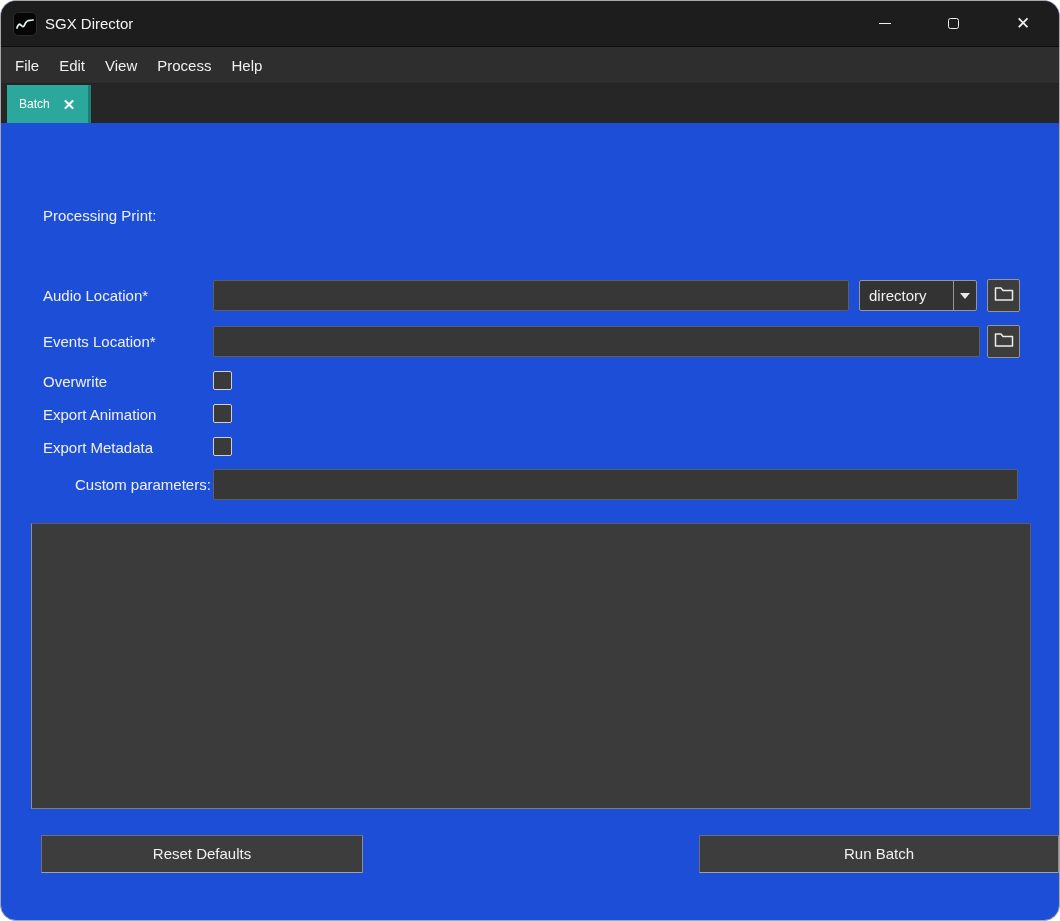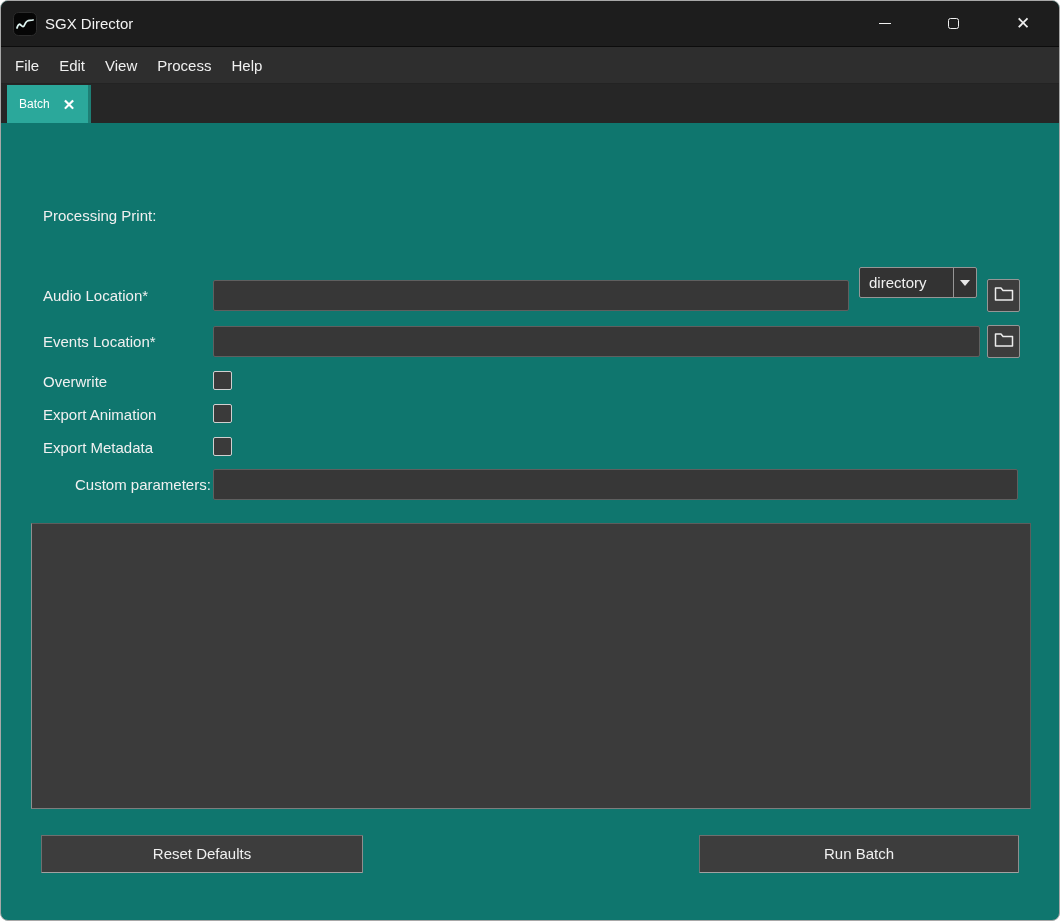--- a/index.html
+++ b/index.html
@@ -1,19 +1,19 @@
 <!DOCTYPE html>
 <html><head>
 <meta charset="utf-8">
 <style>
   * { box-sizing: border-box; margin: 0; padding: 0; }
   html, body { background: #ffffff; font-family: "Liberation Sans", sans-serif; }
   .window {
     position: relative; width: 1060px; height: 921px;
-    background: #0f766e; border: 1px solid #a8a8a8; border-radius: 8px;
+    background: #1d4ed8; border: 1px solid #a8a8a8; border-radius: 16px;
     overflow: hidden; color: #f0f0f0;
   }
   
   .titlebar {
     position: absolute; top: 0; left: 0; right: 0; height: 46px;
     background: #1d1d1d; border-bottom: 1px solid #0c0c0c;
   }
   .app-icon { position: absolute; left: 12px; top: 11px; width: 24px; height: 24px; }
   .win-title {
     position: absolute; left: 44px; top: 0; height: 46px; line-height: 46px;
@@ -79,21 +79,21 @@
   .text-input {
     position: absolute; background: #373737; border: 1px solid #5f5f5f; border-radius: 2px;
     color: #f0f0f0; font-family: "Liberation Sans", sans-serif; font-size: 15px; padding: 0 8px;
     outline: none;
   }
   .input-audio  { left: 212px; top: 279px; width: 636px; height: 31px; }
   .input-events { left: 212px; top: 325px; width: 767px; height: 31px; }
   .input-custom { left: 212px; top: 468px; width: 805px; height: 31px; }
 
   .combo {
-    position: absolute; left: 858px; top: 266px; width: 118px; height: 31px;
+    position: absolute; left: 858px; top: 279px; width: 118px; height: 31px;
     background: #333333; border: 1px solid #969696; border-radius: 2px; cursor: default;
   }
   .combo-value { position: absolute; left: 9px; top: 0; line-height: 29px; font-size: 15px; color: #f0f0f0; }
   .combo-arrow-zone {
     position: absolute; right: 0; top: 0; width: 23px; height: 100%;
     border-left: 1px solid #969696; display: flex; align-items: center; justify-content: center;
   }
   .combo-arrow {
     width: 0; height: 0; border-left: 5px solid transparent; border-right: 5px solid transparent;
     border-top: 6px solid #e8e8e8;
@@ -122,21 +122,21 @@
   }
 
   .action-btn {
     position: absolute; top: 834px; height: 38px;
     background: #3d3d3d; border: 1px solid #6f6f6f;
     border-bottom-color: #a2a2a2; border-right-color: #8e8e8e; border-radius: 1px;
     color: #f0f0f0; font-size: 15px; text-align: center; line-height: 36px; cursor: default;
   }
   .btn-reset { left: 40px;  width: 322px; }
   .btn-print { left: 370px; width: 320px; }
-  .btn-run   { left: 698px; width: 320px; }
+  .btn-run   { left: 698px; width: 360px; }
 </style>
 </head>
 <body>
 
 <div class="window">
 
   <div class="titlebar">
     <span class="app-icon">
       <svg viewBox="0 0 24 24" width="24" height="24">
         <rect x="0.5" y="0.5" width="23" height="23" rx="5" fill="#060606" stroke="#2c2c2c"></rect>

